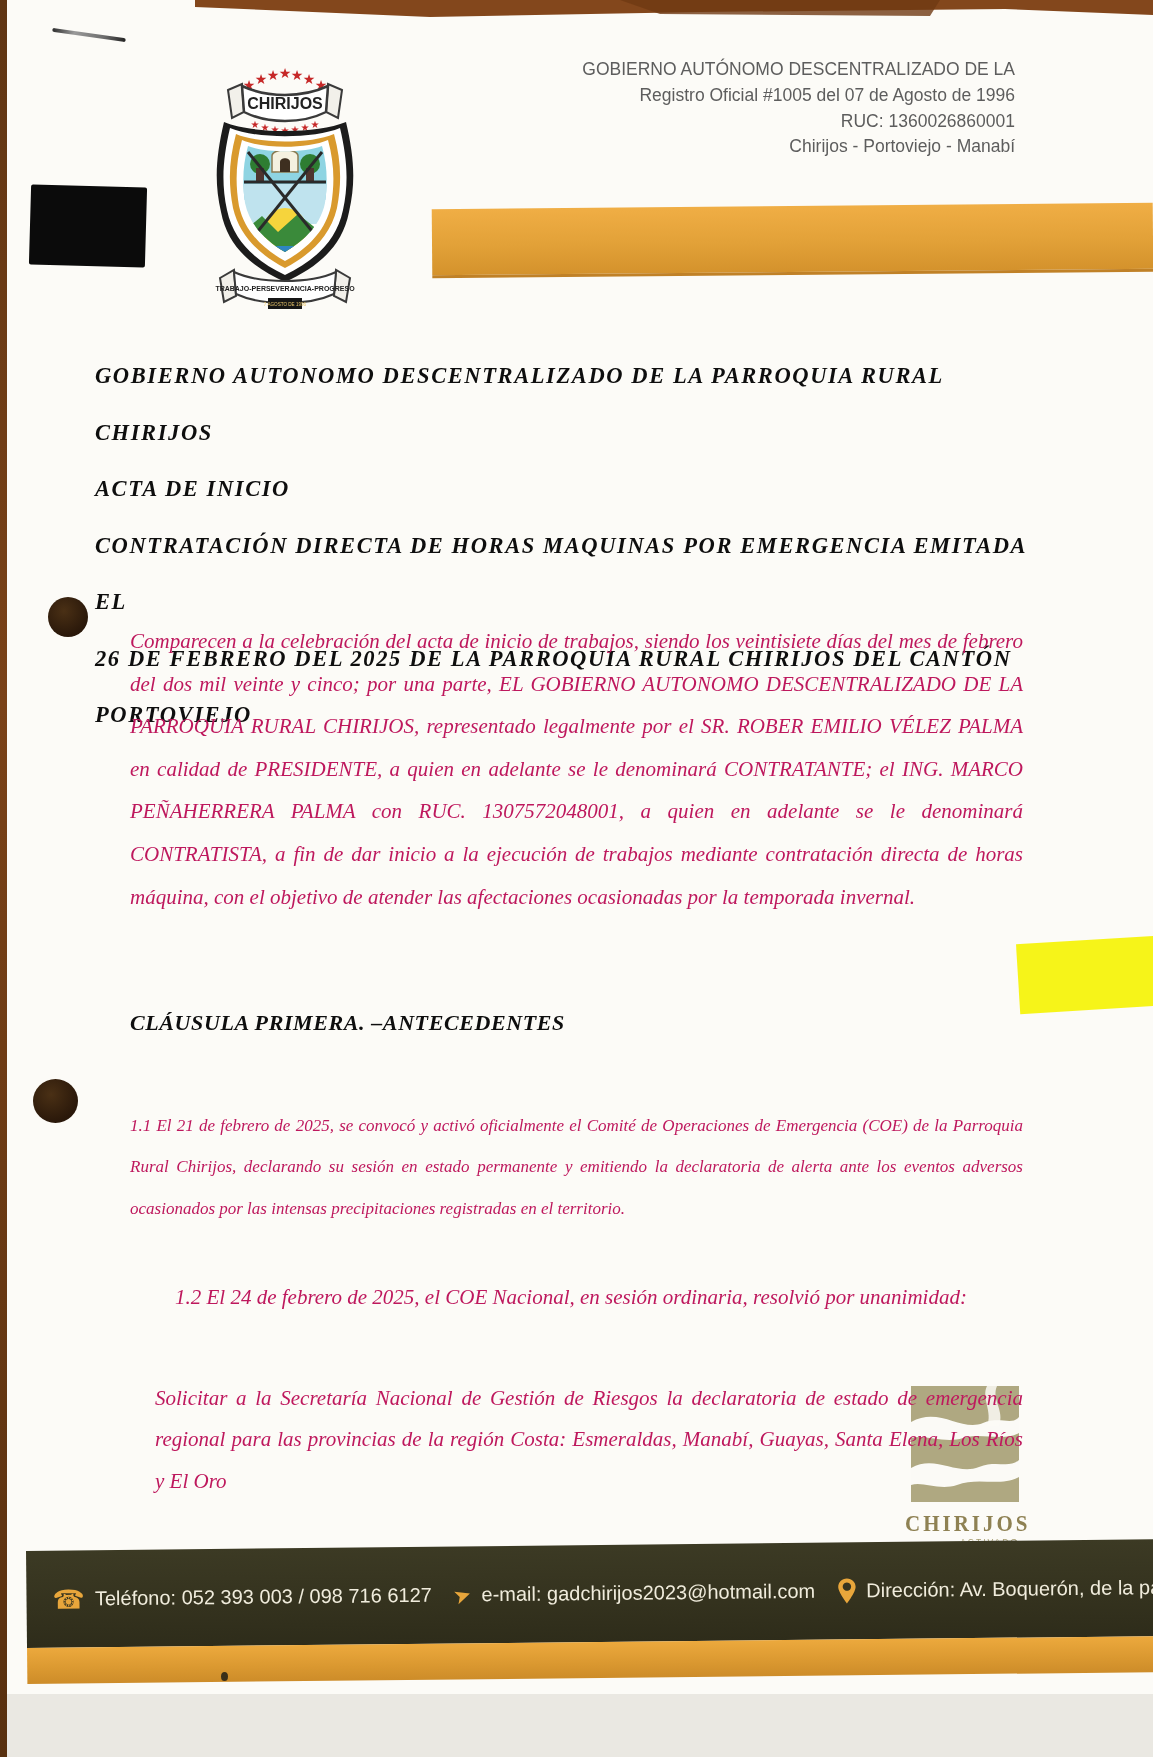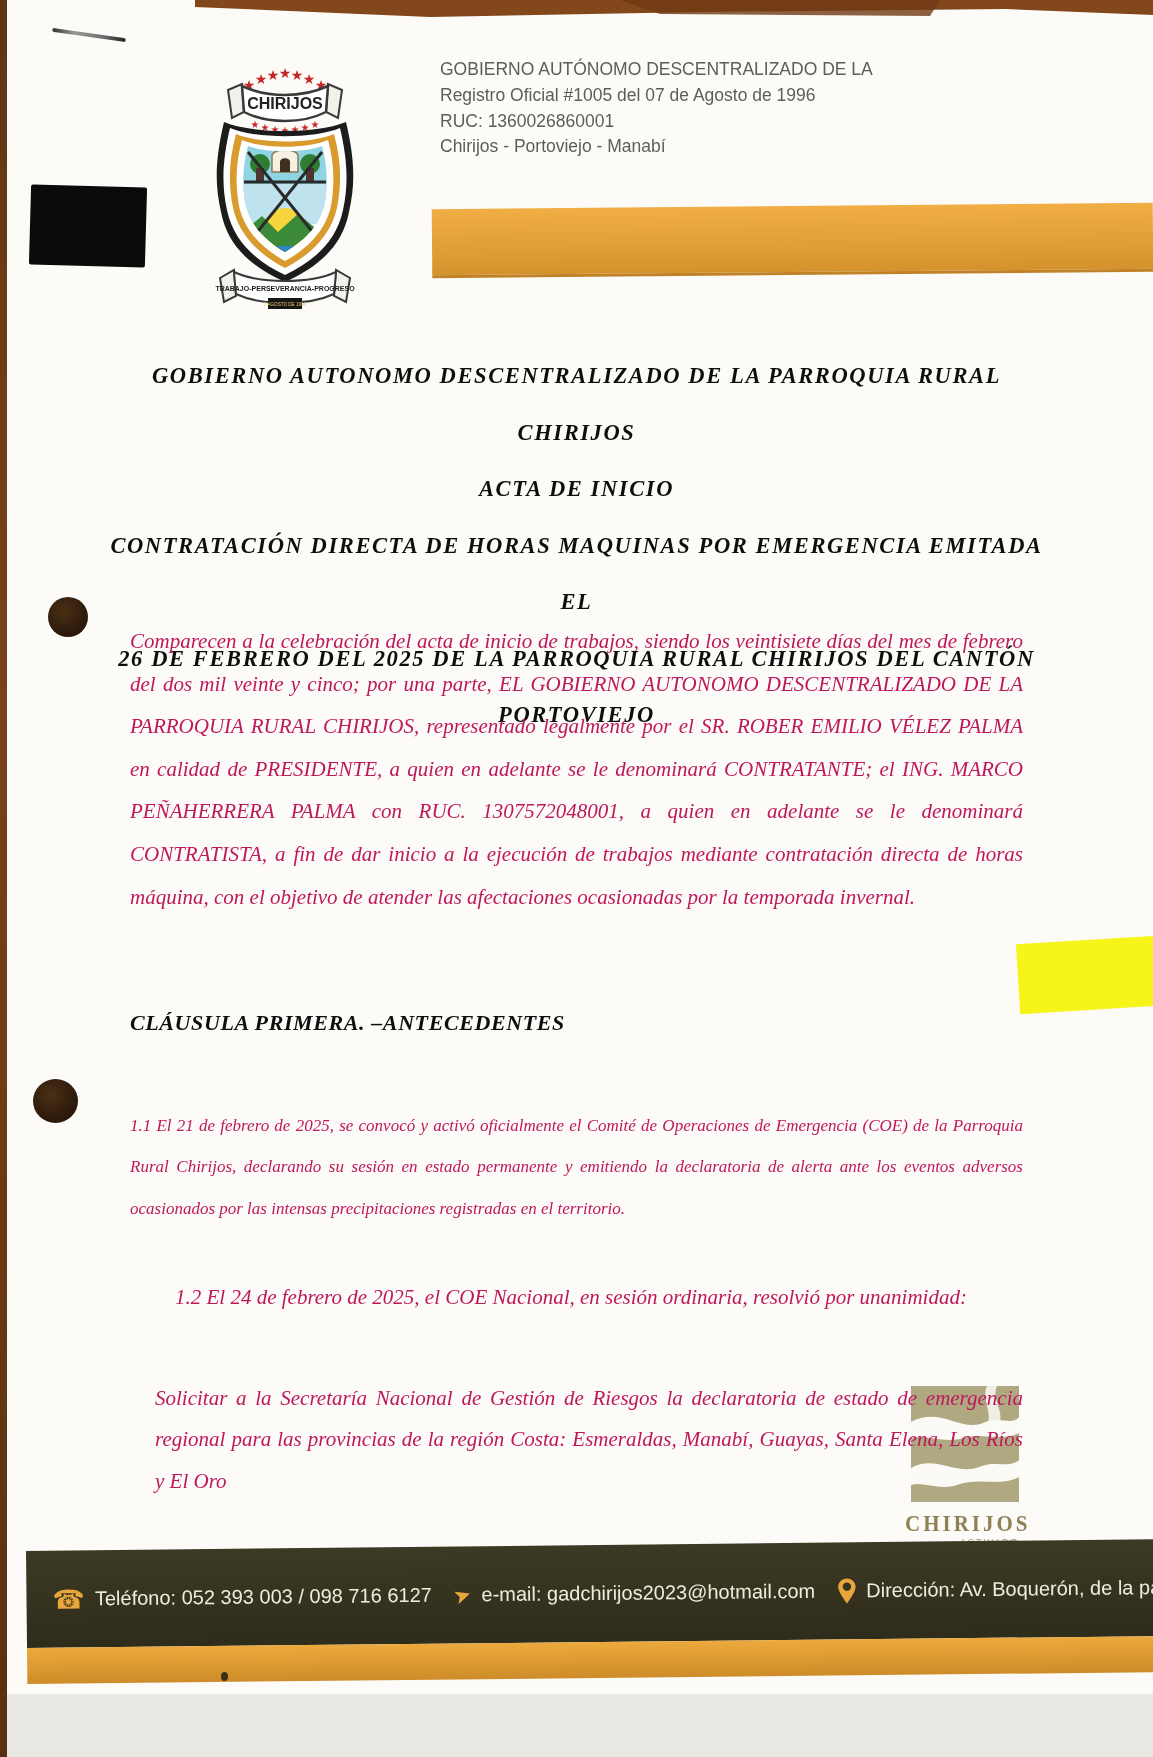--- a/index.html
+++ b/index.html
@@ -16,25 +16,25 @@
   .hole{border-radius:50%;background:radial-gradient(circle at 40% 35%,#4a3015,#2a180a 70%);z-index:6;}
   .hole-1{left:48px;top:597px;width:40px;height:40px;}
   .hole-2{left:33px;top:1079px;width:45px;height:44px;}
   .redaction{left:30px;top:186px;width:116px;height:80px;background:#0b0b0b;transform:rotate(1.6deg);border-radius:2px;z-index:4;}
   .gold-bar{left:432px;top:206px;width:721px;height:66px;transform:rotate(-0.5deg);
     background:linear-gradient(#f0ae45,#e2a138 55%,#d4922c);border-bottom:3px solid #c08127;z-index:3;}
   .yellow-highlight{left:1018px;top:940px;width:140px;height:70px;background:#f6f410;transform:rotate(-3.5deg);z-index:1;opacity:.96;}
   .bottom-shade{left:0;top:1694px;width:1153px;height:63px;background:#eae8e2;z-index:1;}
   .gold-speck{left:221px;top:1672px;width:7px;height:9px;background:#3a2f18;border-radius:50%;z-index:9;}
   
-  .letterhead{left:440px;top:57px;width:575px;
+  .letterhead{left:440px;top:57px;width:575px;text-align:right;
     font-family:"Liberation Sans",sans-serif;font-size:17.5px;line-height:25.8px;color:#5d5d5d;z-index:2;}
   .crest{left:198px;top:60px;z-index:2;}
   
-  .title-block{left:95px;top:348px;width:963px;text-align:center;
+  .title-block{left:95px;top:348px;width:963px;text-align:left;
     font-weight:bold;font-style:italic;font-size:22.5px;line-height:56.5px;
     letter-spacing:1.6px;color:#0e0e0e;z-index:2;}
   
   .para{font-style:italic;color:#be185d;text-align:justify;z-index:2;}
   .p-open{left:130px;top:620px;width:893px;font-size:21px;line-height:42.6px;}
   .clause{left:130px;top:1010px;width:893px;font-size:22px;font-weight:bold;font-style:italic;
     letter-spacing:.6px;color:#0e0e0e;z-index:2;}
   .p-11{left:130px;top:1062px;width:893px;font-size:17px;line-height:41.3px;margin-top:43px;}
   .p-12{left:130px;top:1277px;width:893px;font-size:21px;line-height:41.3px;margin-left:45px;}
   .p-quote{left:155px;top:1354px;width:868px;font-size:21px;line-height:41.3px;margin-top:24px;}

